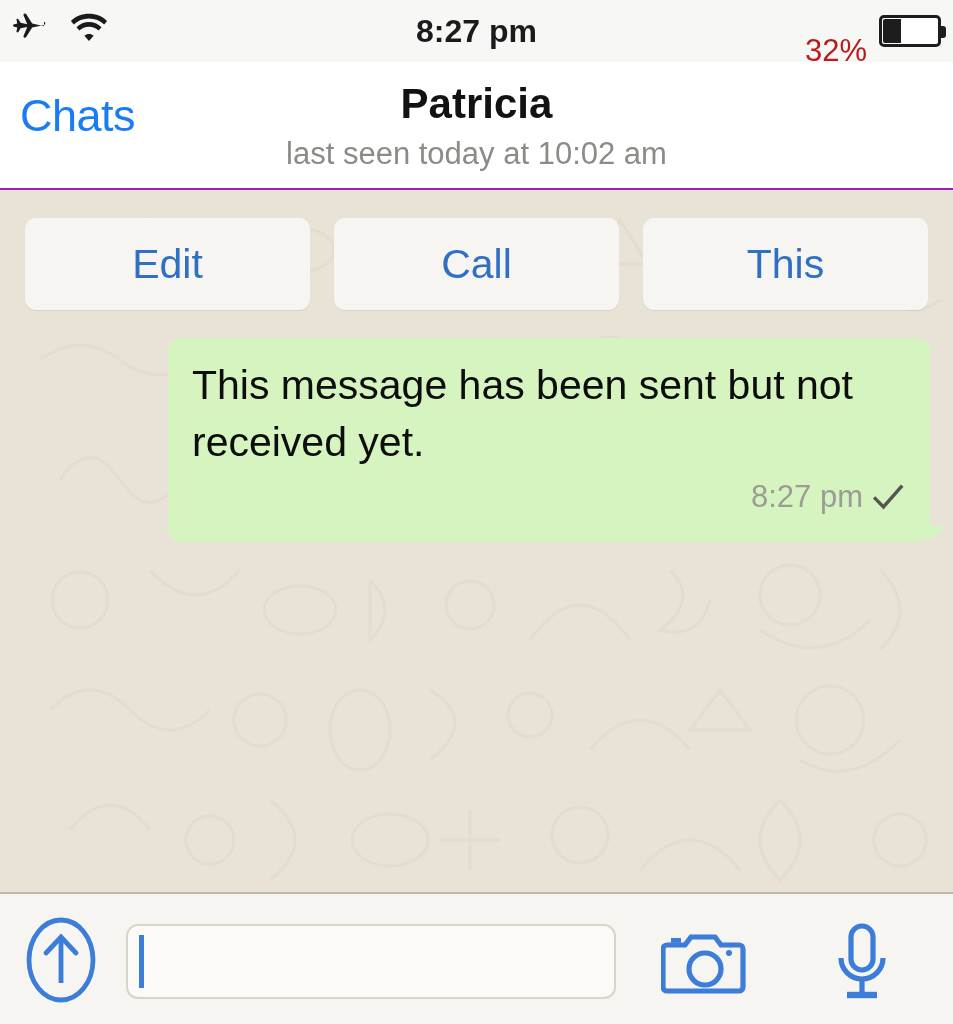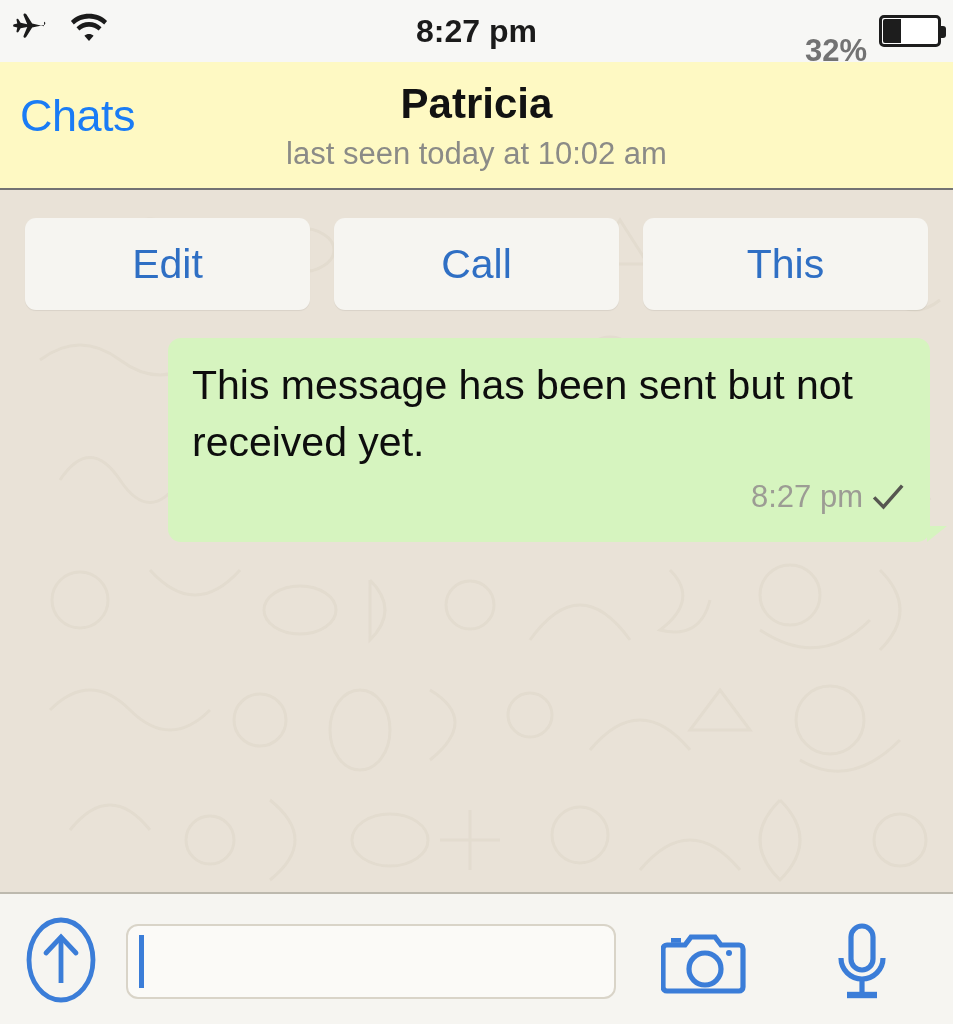--- a/index.html
+++ b/index.html
@@ -48,22 +48,22 @@
   }
   #status-right {
     position: absolute;
     right: 12px; top: 0;
     height: 62px;
     display: flex; align-items: center;
     gap: 12px;
   }
   #battery-pct {
     font-size: 31px;
-    font-weight: bold;
-    color: #737373;
+    font-weight: normal;
+    color: #b91c1c;
     margin-top: 40px;
   }
   .battery-shell {
     position: relative;
     width: 62px; height: 32px;
     border: 3px solid #1d1d1d;
     border-radius: 5px;
     background: #fff;
   }
   .battery-fill {
@@ -78,22 +78,22 @@
     width: 6px; height: 12px;
     background: #1d1d1d;
     border-radius: 0 3px 3px 0;
   }
 
   
   #nav-bar {
     position: absolute;
     left: 0; top: 62px;
     width: 953px; height: 128px;
-    background: #fef9c3;
-    border-bottom: 2px solid #737373;
+    background: #ffffff;
+    border-bottom: 2px solid #a21caf;
   }
   #back-chats {
     position: absolute;
     left: 20px; top: 28px;
     font-size: 45px;
     color: #1a7cf5;
     letter-spacing: -0.5px;
   }
   #chat-title {
     position: absolute;

